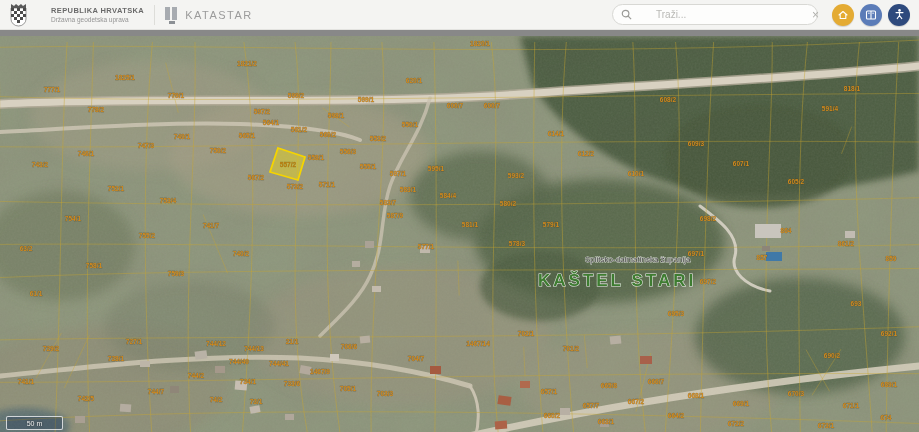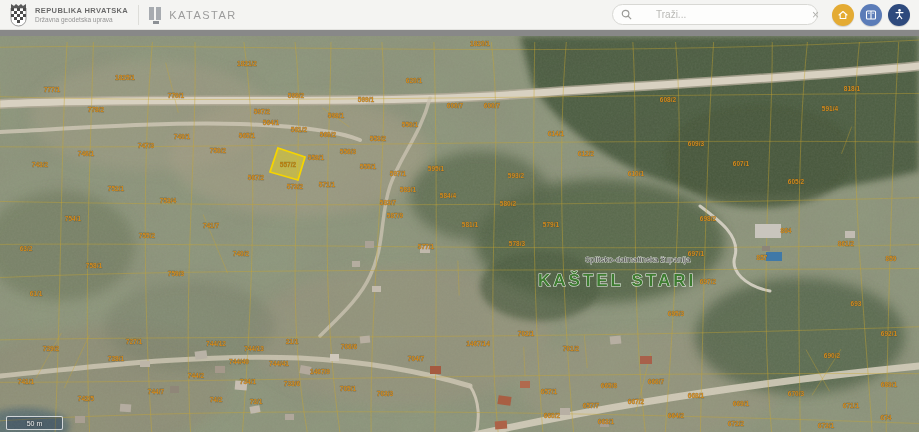--- a/index.html
+++ b/index.html
@@ -4,21 +4,21 @@
 <style>
   * { margin:0; padding:0; box-sizing:border-box; }
   html,body { width:919px; height:432px; overflow:hidden; font-family:"Liberation Sans", sans-serif; background:#888; }
 
   
   .header {
     position:absolute; top:0; left:0; width:919px; height:30px;
     background:#f4f4f2; border-bottom:1px solid #e3e3e0;
     display:flex; align-items:center; padding:0 9px; gap:10px; z-index:10;
   }
-  .brand { display:flex; align-items:center; gap:7px;justify-content:flex-end; }
+  .brand { display:flex; align-items:center; gap:23px;justify-content:flex-end; }
   .coa { width:19px; height:24px; display:block; }
   .brand-text .t1 { font-size:7.5px; letter-spacing:.4px; color:#6a6a6a; font-weight:bold; }
   .brand-text .t2 { font-size:6.5px; color:#949494; margin-top:1px; }
   .vdiv { width:1px; height:20px; background:#ddddd9; }
   .appblock { display:flex; align-items:center; gap:5px; }
   .applogo { width:15px; height:18px; position:relative; }
   .applogo .sq { position:absolute; left:0; top:1px; width:12px; height:13px; background:#a7abb0; }
   .applogo .bar { position:absolute; left:5px; top:0; width:2px; height:16px; background:#f4f4f2; }
   .applogo .foot { position:absolute; left:4px; top:15px; width:6px; height:3px; background:#8c9095; }
   .appname { font-size:11px; letter-spacing:1.5px; color:#9b9b9b; }

